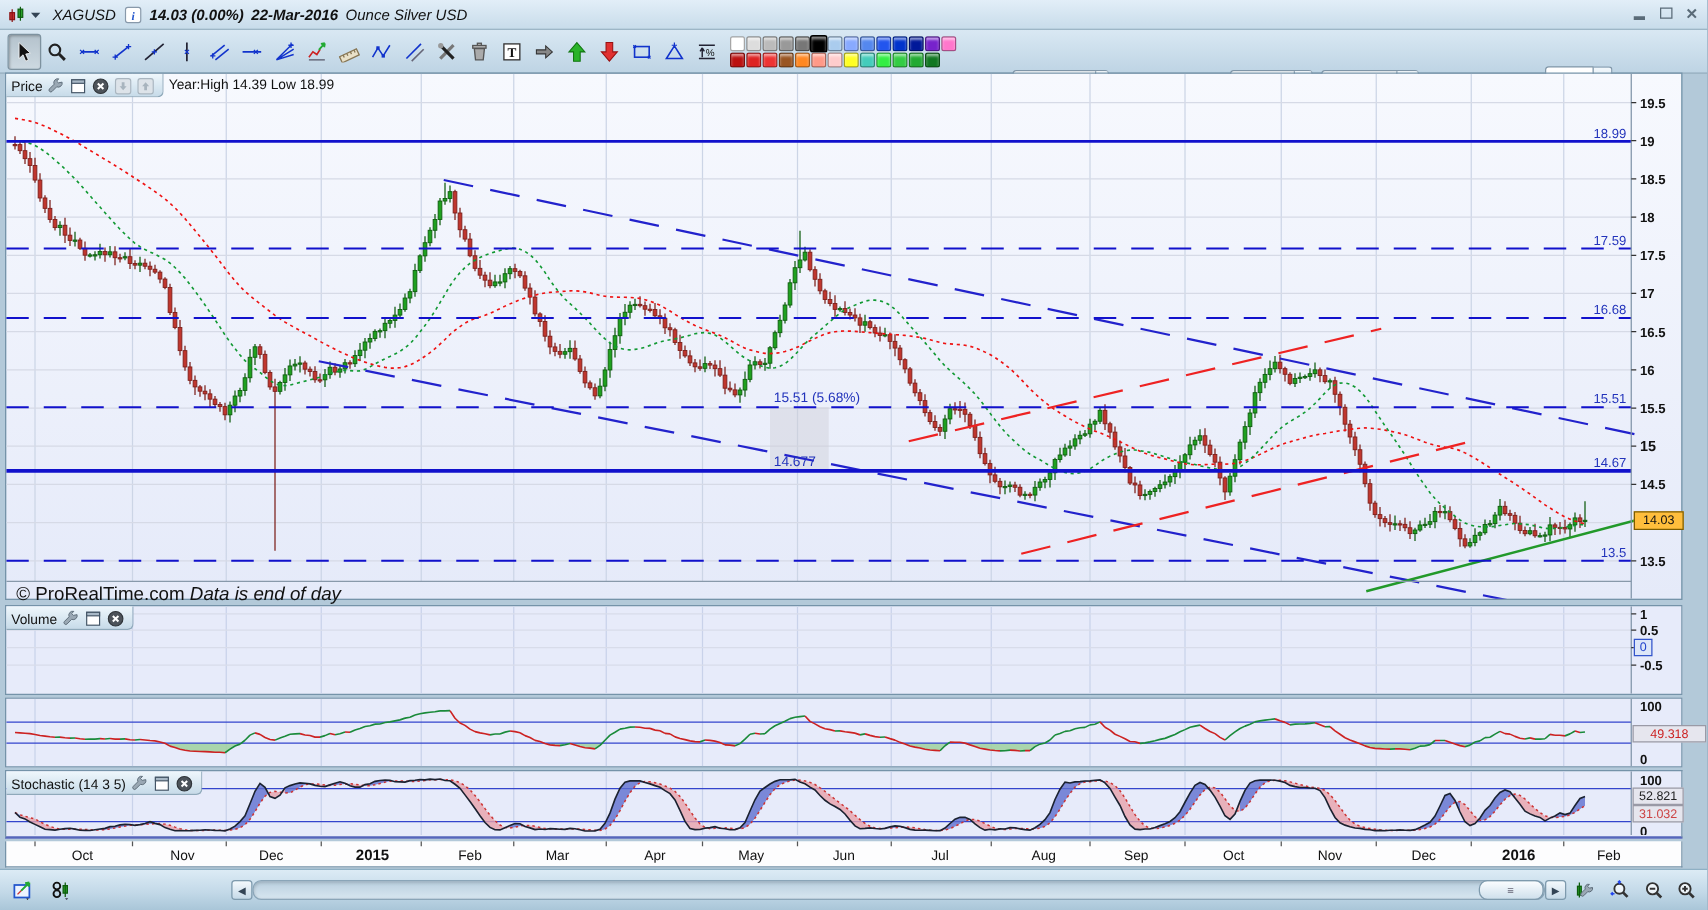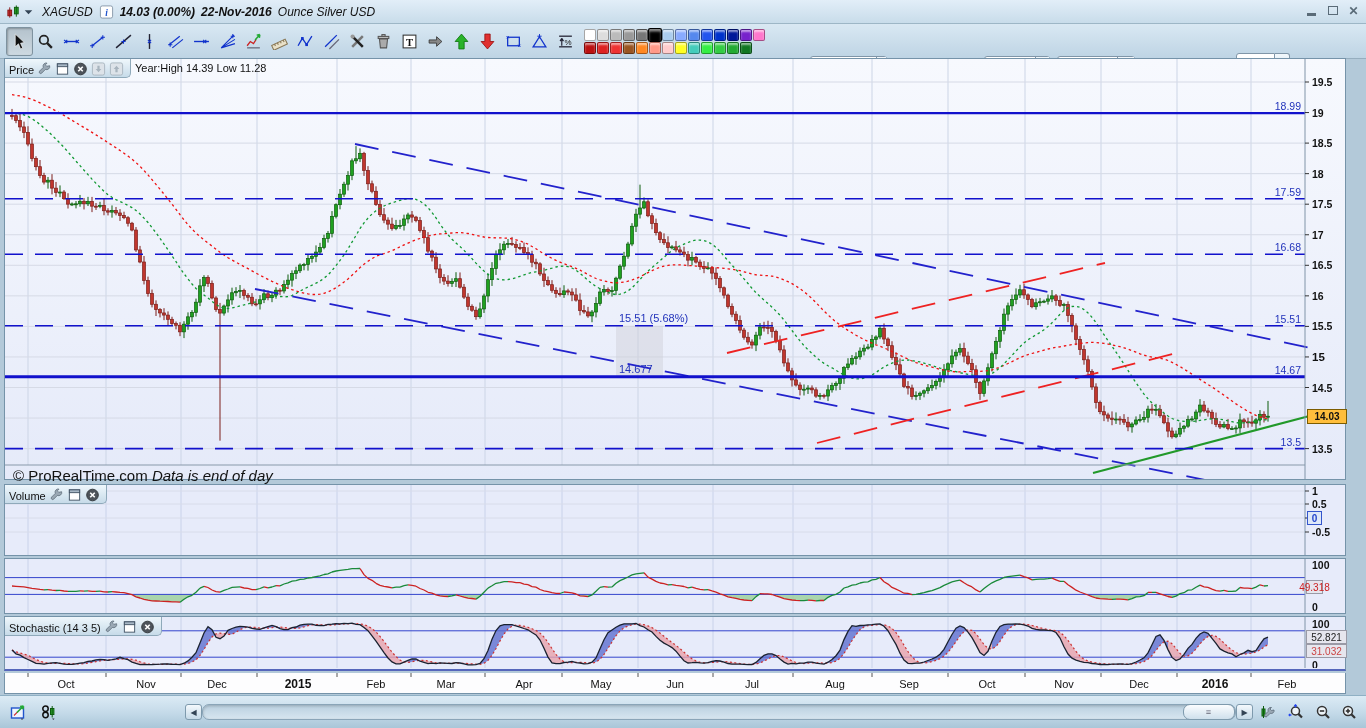--- a/index.html
+++ b/index.html
@@ -35,24 +35,24 @@
   #volPanel{top:484px;height:72px;background:#e7ebfa;}
   #rsiPanel{top:558px;height:56px;background:#e7ebfa;}
   #stochPanel{top:616px;height:55px;background:#e7ebfa;border-bottom:2px solid #5566bb;}
   .phead{position:absolute;top:0;left:0;display:flex;align-items:flex-end;gap:3px;padding:1px 6px 1px 4px;background:linear-gradient(#eff7fc,#c7dbe9);border-right:1px solid #8fa9ba;border-bottom:1px solid #8fa9ba;border-radius:0 0 5px 0;z-index:6;height:16px;}
   .ptitle{white-space:nowrap;}
   .hicon{width:15px;height:15px;display:flex;align-items:center;justify-content:center;}
   .yearstats{position:absolute;left:130px;top:3px;z-index:5;font-size:11px;white-space:nowrap;}
   .copyright{position:absolute;left:8px;top:408px;z-index:5;font-size:15px;white-space:nowrap;}
   .copyright .it{font-style:italic;}
   .chart-svg{position:absolute;left:0;top:0;}
-  .badge{position:absolute;z-index:7;font-size:10px;font-weight:bold;display:flex;align-items:center;justify-content:center;box-sizing:border-box;}
+  .badge{position:absolute;z-index:7;font-size:10px;font-weight:normal;display:flex;align-items:center;justify-content:center;box-sizing:border-box;}
   #lastPriceBadge{left:1302px;top:350px;width:40px;height:15px;background:#ffbe3c;border:1px solid #7c5c00;color:#111;}
   #volZeroBadge{left:1302px;top:26px;width:15px;height:14px;background:#dde7f8;border:1px solid #3355cc;color:#2244cc;}
-  #rsiBadge{left:1301px;top:21px;width:17px;height:14px;background:#e6e6ee;border:1px solid #9a9aa6;color:#cc2222;font-weight:normal;}
+  #rsiBadge{left:1301px;top:21px;width:59px;height:14px;background:#e6e6ee;border:1px solid #9a9aa6;color:#cc2222;font-weight:normal;}
   #stochKBadge{left:1301px;top:13px;width:41px;height:14px;background:#e6e6ee;border:1px solid #9a9aa6;color:#222;font-weight:normal;}
   #stochDBadge{left:1301px;top:27px;width:41px;height:14px;background:#e6e6ee;border:1px solid #9a9aa6;color:#cc4444;font-weight:normal;}
   .msgbox{position:absolute;left:50%;top:26px;transform:translateX(-52%);background:#e9e9ee;border:1px solid #333;padding:1px 6px;white-space:nowrap;z-index:5;}
   
   .xaxis{position:absolute;top:673px;left:4px;width:1342px;height:21px;background:#fdfdfe;border:1px solid #7593a9;border-top:none;box-sizing:border-box;}
   
   .statusbar{position:absolute;top:695px;left:0;width:1366px;height:33px;background:linear-gradient(#dcebf5 0%,#c3d9e8 55%,#a9c6d8 100%);border-top:1px solid #8fb0c4;box-sizing:border-box;}
   .sbtn{position:absolute;display:flex;align-items:center;justify-content:center;}
   .scroll-track{position:absolute;left:202px;top:8px;width:1032px;height:14px;background:linear-gradient(#b9cfdf,#d7e6f0);border:1px solid #8aa5b8;border-radius:7px;box-shadow:inset 0 1px 3px rgba(0,0,0,.2);}
   .scroll-thumb{position:absolute;left:1183px;top:8px;width:50px;height:14px;background:linear-gradient(#fbfdff,#cfe0ec);border:1px solid #7e9aad;border-radius:7px;display:flex;align-items:center;justify-content:center;color:#667;font-size:9px;letter-spacing:1px;}
@@ -82,21 +82,21 @@
     <span class="sep"></span>
     <span class="hicon">
         <svg viewBox="0 0 16 16" width="16" height="16">
           <rect x="1.5" y="1.5" width="13" height="13" rx="2" fill="#fff" stroke="#8899aa"></rect>
           <text x="8" y="12" text-anchor="middle" font-size="10" font-style="italic" font-weight="bold" fill="#2255cc" font-family="Liberation Serif,serif">i</text>
         </svg>
       </span>
     <span class="sep"></span>
     <span class="tb-text tb-bold">14.03 (0.00%)</span>
     <span class="sep"></span>
-    <span class="tb-text tb-bold">22-Nov-2016</span>
+    <span class="tb-text tb-bold">22-Mar-2016</span>
     <span class="sep"></span>
     <span class="tb-text">Ounce Silver USD</span>
     <div class="winbtns">
       <span class="winbtn">
           <span class="minbar"></span>
         </span>
       <span class="winbtn">
           <span class="restbox"></span>
         </span>
       <span class="winbtn">✕</span>
@@ -332,21 +332,21 @@
             <path d="M8 11.5 L11 8 H9.2 V4.5 H6.8 V8 H5 z" fill="#a8b4be"></path>
           </svg>
         </span>
       <span class="hicon">
           <svg viewBox="0 0 16 16" width="16" height="16">
             <rect x="1.5" y="1.5" width="13" height="13" rx="2" fill="#dde3e9" stroke="#aab6c0"></rect>
             <path d="M8 4.5 L11 8 H9.2 V11.5 H6.8 V8 H5 z" fill="#a8b4be"></path>
           </svg>
         </span>
     </div>
-    <div class="yearstats">Year:High 14.39 Low 11.28</div>
+    <div class="yearstats">Year:High 14.39 Low 18.99</div>
     <svg class="chart-svg" id="priceSvg" width="1340" height="420">
         <g>
           <line x1="23" y1="0" x2="23" y2="406" stroke="#ccd5e6" stroke-width="1"></line>
           <line x1="101" y1="0" x2="101" y2="406" stroke="#ccd5e6" stroke-width="1"></line>
           <line x1="176" y1="0" x2="176" y2="406" stroke="#ccd5e6" stroke-width="1"></line>
           <line x1="252" y1="0" x2="252" y2="406" stroke="#ccd5e6" stroke-width="1"></line>
           <line x1="332" y1="0" x2="332" y2="406" stroke="#ccd5e6" stroke-width="1"></line>
           <line x1="406" y1="0" x2="406" y2="406" stroke="#ccd5e6" stroke-width="1"></line>
           <line x1="480" y1="0" x2="480" y2="406" stroke="#ccd5e6" stroke-width="1"></line>
           <line x1="557" y1="0" x2="557" y2="406" stroke="#ccd5e6" stroke-width="1"></line>

